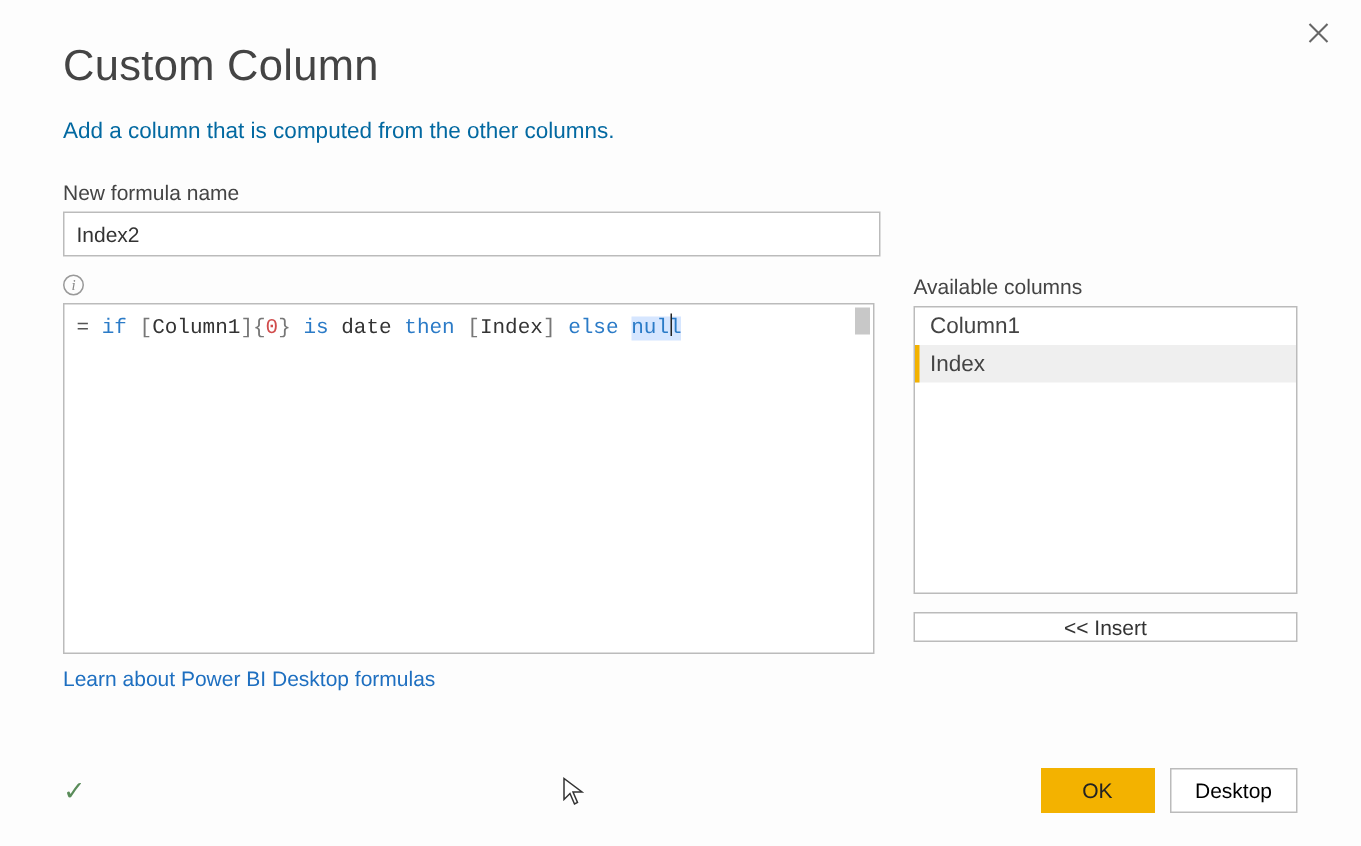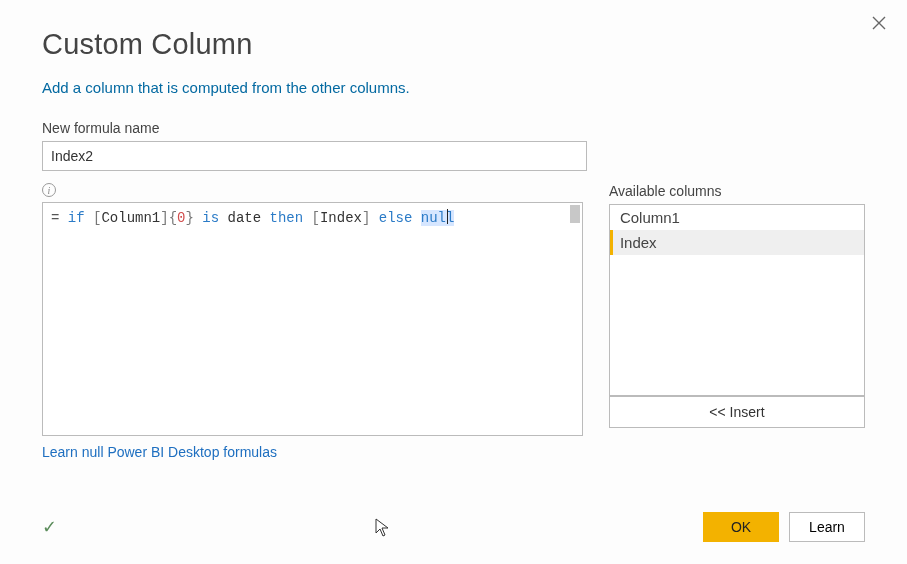--- a/index.html
+++ b/index.html
@@ -116,25 +116,26 @@
       color: #444;
       cursor: pointer;
     }
     .avail-item.selected {
       background: #efefef;
       border-left: 3px solid #f3b200;
       padding-left: 7px;
     }
     .insert-btn {
       width: 100%;
-      height: 32px;
+      height: 20px;
       border: 1px solid #bbb;
       background: #fff;
       font-size: 14px;
       color: #333;
+      margin-top: 12px;
       cursor: pointer;
       font-family: inherit;
     }
     .footer {
       position: absolute;
       bottom: 22px;
       left: 42px;
       right: 42px;
       display: flex;
       align-items: center;
@@ -202,40 +203,40 @@
 
 <div class="label">New formula name</div>
 <input class="name-input" type="text" value="Index2" style="">
 
 <div class="columns-row">
   <div class="left-col">
     <div class="label">
       <span class="info-icon">i</span>
     </div>
     <div class="formula-box"><span class="tok-eq">=</span> <span class="tok-kw">if</span> <span class="tok-br">[</span><span class="tok-id">Column1</span><span class="tok-br">]</span><span class="tok-br">{</span><span class="tok-num">0</span><span class="tok-br">}</span> <span class="tok-kw">is</span> <span class="tok-id">date</span> <span class="tok-kw">then</span> <span class="tok-br">[</span><span class="tok-id">Index</span><span class="tok-br">]</span> <span class="tok-kw">else</span> <span class="tok-kw tok-hl">null</span><span class="caret"></span><div class="scrollbar"></div></div>
-    <a class="link">Learn null Power BI Desktop formulas</a>
+    <a class="link">Learn about Power BI Desktop formulas</a>
   </div>
 
   <div class="right-col">
     <div class="label">Available columns</div>
     <div class="avail-box">
       <div class="avail-item">Column1</div>
       <div class="avail-item selected">Index</div>
     </div>
     <button class="insert-btn">&lt;&lt; Insert</button>
   </div>
 </div>
 
 <div class="footer">
   <div class="status">
     <span class="check-icon">✓</span>
   </div>
   <div class="buttons">
     <button class="btn primary">OK</button>
-    <button class="btn">Learn</button>
+    <button class="btn">Desktop</button>
   </div>
   <svg class="cursor-svg" viewBox="0 0 16 20">
     <path d="M1 1 L1 15 L5 11 L8 18 L10 17 L7 10 L13 10 Z" fill="#fff" stroke="#333" stroke-width="1"></path>
   </svg>
 </div>
 
 
 
 
 </body></html>

